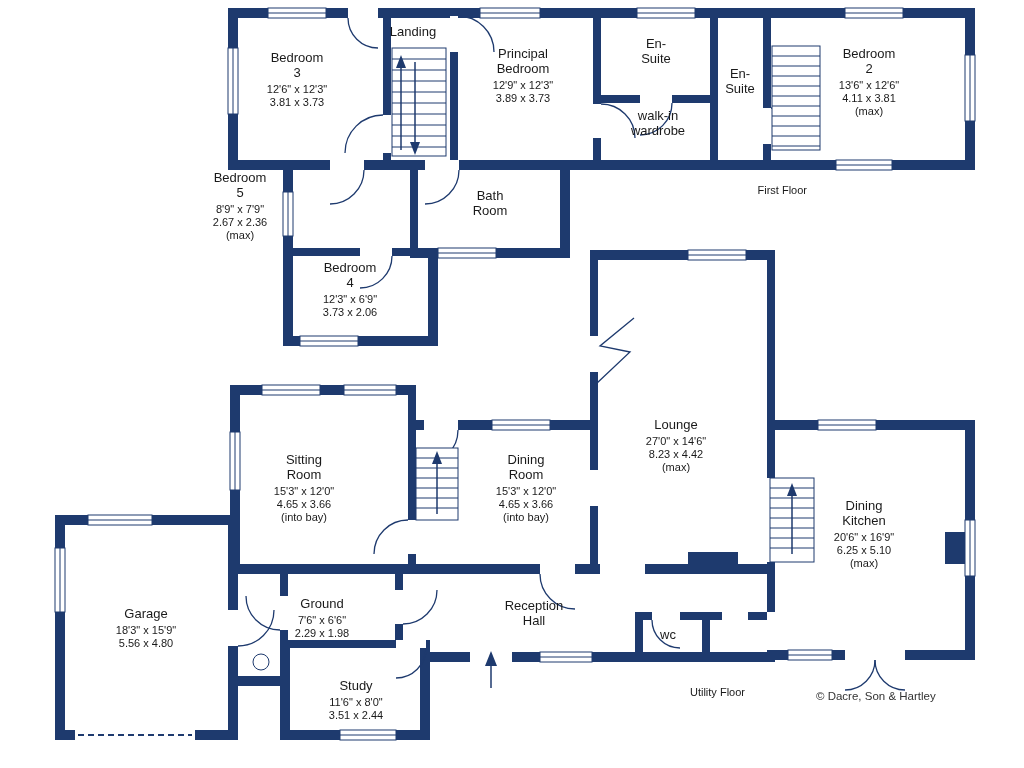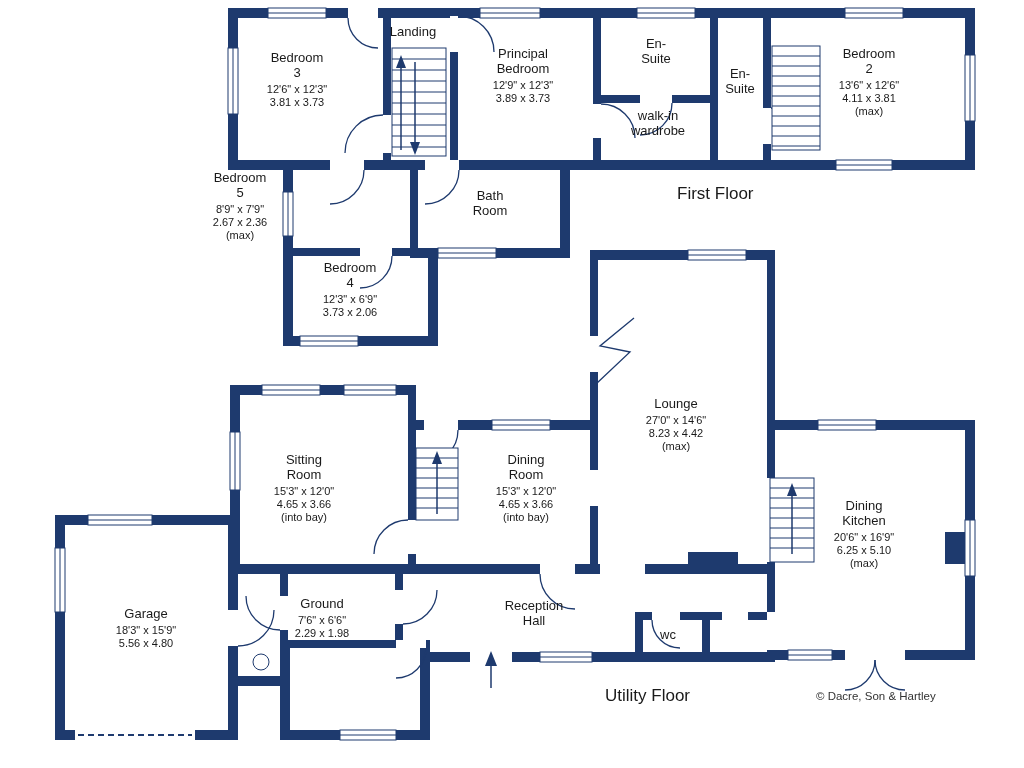--- a/index.html
+++ b/index.html
@@ -17,21 +17,21 @@
   .arc    { fill:none; stroke:var(--wall,#1e3a6e); stroke-width:1.3; }
   .stairbox { fill:#fff; stroke:var(--wall,#1e3a6e); stroke-width:1; }
   .arrow  { fill:none; stroke:var(--wall,#1e3a6e); stroke-width:1.5; }
   .head   { fill:var(--wall,#1e3a6e); }
   .dash   { fill:none; stroke:var(--wall,#1e3a6e); stroke-width:2; stroke-dasharray:6 4; }
 
   
   .room-label { position:absolute; text-align:center; color:var(--text,#1a1a1a); }
   .room-name  { font-size:13px; line-height:15px; white-space:pre-line; margin-bottom:3px; }
   .room-dims  { font-size:11px; line-height:13px; }
-  .floor-title { position:absolute; text-align:left; font-size:17px; color:var(--text,#1a1a1a); }
+  .floor-title { position:absolute; text-align:right; font-size:11px; color:var(--text,#1a1a1a); }
   .copyright   { position:absolute; text-align:left; font-size:11.5px; color:#333; }
 </style>
 </head>
 <body style="--wall: #1e3a6e; --text: #1a1a1a;">
 
 <div class="canvas">
 
   <svg class="plan-svg" width="1024" height="768" viewBox="0 0 1024 768">
 
     <g>
@@ -307,21 +307,21 @@
   </div>
 
   <div class="room-label" style="left:463px;top:452px;width:126px">
     <div class="room-name">Dining
 Room</div>
     <div class="room-dims">15'3" x 12'0"</div>
     <div class="room-dims">4.65 x 3.66</div>
     <div class="room-dims">(into bay)</div>
   </div>
 
-  <div class="room-label" style="left:613px;top:396px;width:126px">
+  <div class="room-label" style="left:613px;top:417px;width:126px">
     <div class="room-name">Lounge</div>
     <div class="room-dims">27'0" x 14'6"</div>
     <div class="room-dims">8.23 x 4.42</div>
     <div class="room-dims">(max)</div>
   </div>
 
   <div class="room-label" style="left:801px;top:498px;width:126px">
     <div class="room-name">Dining
 Kitchen</div>
     <div class="room-dims">20'6" x 16'9"</div>
@@ -343,18 +343,23 @@
 
   <div class="room-label" style="left:471px;top:598px;width:126px">
     <div class="room-name">Reception
 Hall</div>
   </div>
 
   <div class="room-label" style="left:647px;top:627px;width:42px">
     <div class="room-name">wc</div>
   </div>
 
+  <div class="room-label" style="left:293px;top:678px;width:126px">
+    <div class="room-name">Study</div>
+    <div class="room-dims">11'6" x 8'0"</div>
+    <div class="room-dims">3.51 x 2.44</div>
+  </div>
 
   <div class="floor-title" style="left:605px;top:686px;width:140px">Utility Floor</div>
 
   <div class="copyright" style="left:816px;top:690px;width:170px">© Dacre, Son &amp; Hartley</div>
 
 </div>
 
 </body></html>

